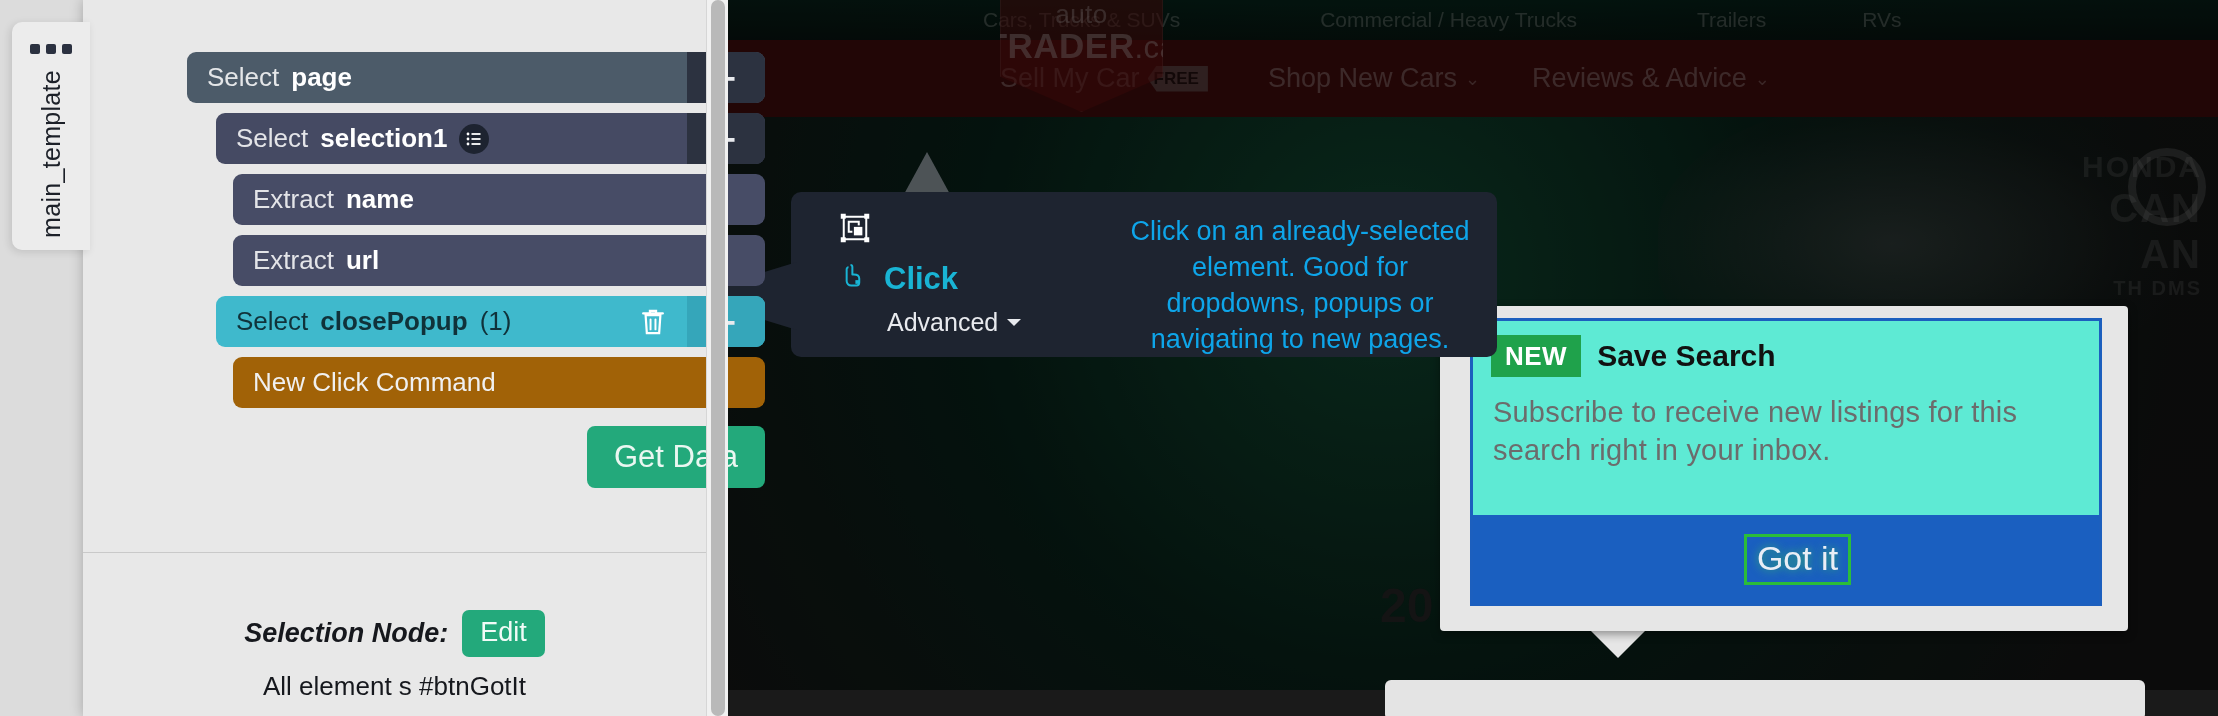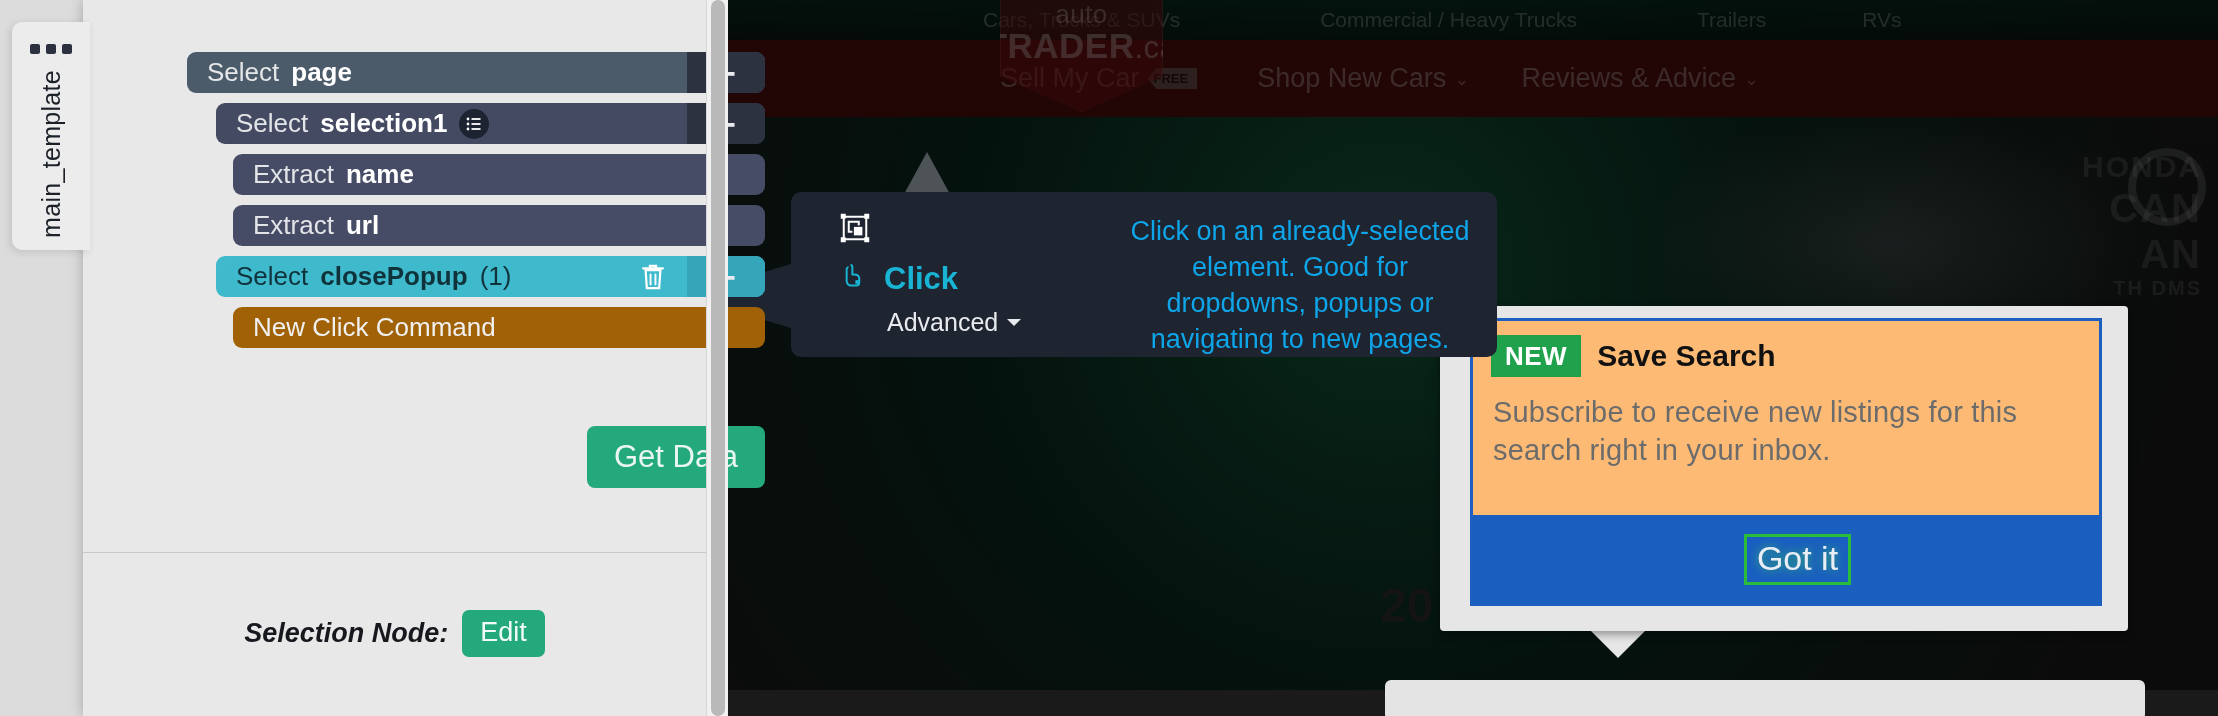--- a/index.html
+++ b/index.html
@@ -53,21 +53,21 @@
     position: absolute; left: 0; top: 40px; width: 100%; height: 77px;
     display: flex; align-items: center;
   }
   .site-secnav .nav-link2 {
     color: rgba(215,200,200,0.42); font-size: 27px; white-space: nowrap;
     display: flex; align-items: center; gap: 8px;
   }
   .free-tag {
     display:inline-flex; align-items:center; gap:3px;
     background: rgba(140,140,140,0.45); color: rgba(30,10,10,0.85);
-    font-size: 13px; font-weight: 700; padding: 3px 9px 3px 6px;
+    font-size: 17px; font-weight: 700; padding: 3px 9px 3px 6px;
     clip-path: polygon(9px 0, 100% 0, 100% 100%, 9px 100%, 0 50%);
   }
   .caret-dn { font-size: 18px; opacity: .9; }
 
   .car-ghost {
     position: absolute; right: 40px; top: 95px; width: 520px; height: 270px;
     background: radial-gradient(ellipse at 45% 55%, rgba(90,95,95,0.55) 0%, rgba(40,45,45,0.15) 60%, transparent 75%);
     border-radius: 50% 50% 35% 35%;
   }
   .honda-wm {
@@ -123,21 +123,21 @@
     box-shadow: 0 3px 10px rgba(0,0,0,.4);
   }
   .ss-tail {
     position: absolute; left: 1590px; top: 630px;
     width: 0; height: 0;
     border-left: 28px solid transparent; border-right: 28px solid transparent;
     border-top: 28px solid #e6e6e6;
   }
   .ss-inner {
     position: absolute; left: 1470px; top: 318px; width: 632px; height: 288px;
-    border: 3px solid #1c5fbe; background: #fdba74;
+    border: 3px solid #1c5fbe; background: #5eead4;
   }
   .ss-head { display:flex; align-items:center; gap: 16px; padding: 14px 18px 0 18px; }
   .ss-new {
     background: #1fa24b; color: #fff; font-size: 26px; font-weight: 700;
     padding: 8px 14px; letter-spacing: .5px; line-height: 1;
   }
   .ss-title { color: #111; font-size: 30px; font-weight: 700; }
   .ss-body {
     padding: 16px 20px 0 20px; color: #6c6c6c; font-size: 29px; line-height: 1.32;
     letter-spacing: .2px;
@@ -204,21 +204,21 @@
   .tab-dots { display:flex; gap:6px; margin-bottom: 16px; }
   .tab-dots i { width: 10px; height: 10px; background:#2b3140; border-radius:2px; display:block; }
   .tab-label {
     writing-mode: vertical-rl; transform: rotate(180deg);
     font-size: 25px; color: #1c2028; letter-spacing: .3px;
   }
 
   .rows { position: absolute; left: 0; top: 52px; width: 100%; }
   .row {
     position: relative; display: flex; align-items: center;
-    height: 41px; margin-bottom: 10px; border-radius: 9px;
+    height: 51px; margin-bottom: 10px; border-radius: 9px;
     color: #fff; font-size: 26px; overflow: hidden;
   }
   .row .lbl { display:flex; align-items:center; gap: 12px; padding-left: 20px; flex: 1; }
   .row .lbl .strong { font-weight: 700; }
   .row .lbl .muted { color: rgba(255,255,255,.85); }
   .row-page   { margin-left: 104px; width: 578px; background: #4c5b69; }
   .row-sel1   { margin-left: 133px; width: 549px; background: #454a63; }
   .row-name   { margin-left: 150px; width: 532px; background: #474c66; }
   .row-url    { margin-left: 150px; width: 532px; background: #474c66; }
   .row-close  { margin-left: 133px; width: 549px; background: #3fb9cc; color:#10323a; }
@@ -452,20 +452,21 @@
       </div>
     </div>
 
     <div class="get-data">Get Data</div>
 
     <div class="sel-node">
       <div class="sel-node-row">
         <span class="sel-node-label">Selection Node:</span>
         <span class="sel-node-edit">Edit</span>
       </div>
+      <div class="sel-node-desc">All element s #btnGotIt</div>
     </div>
   </div>
 
   <div class="tab">
     <span class="tab-dots">
         <i></i>
         <i></i>
         <i></i>
       </span>
     <span class="tab-label">main_template</span>

